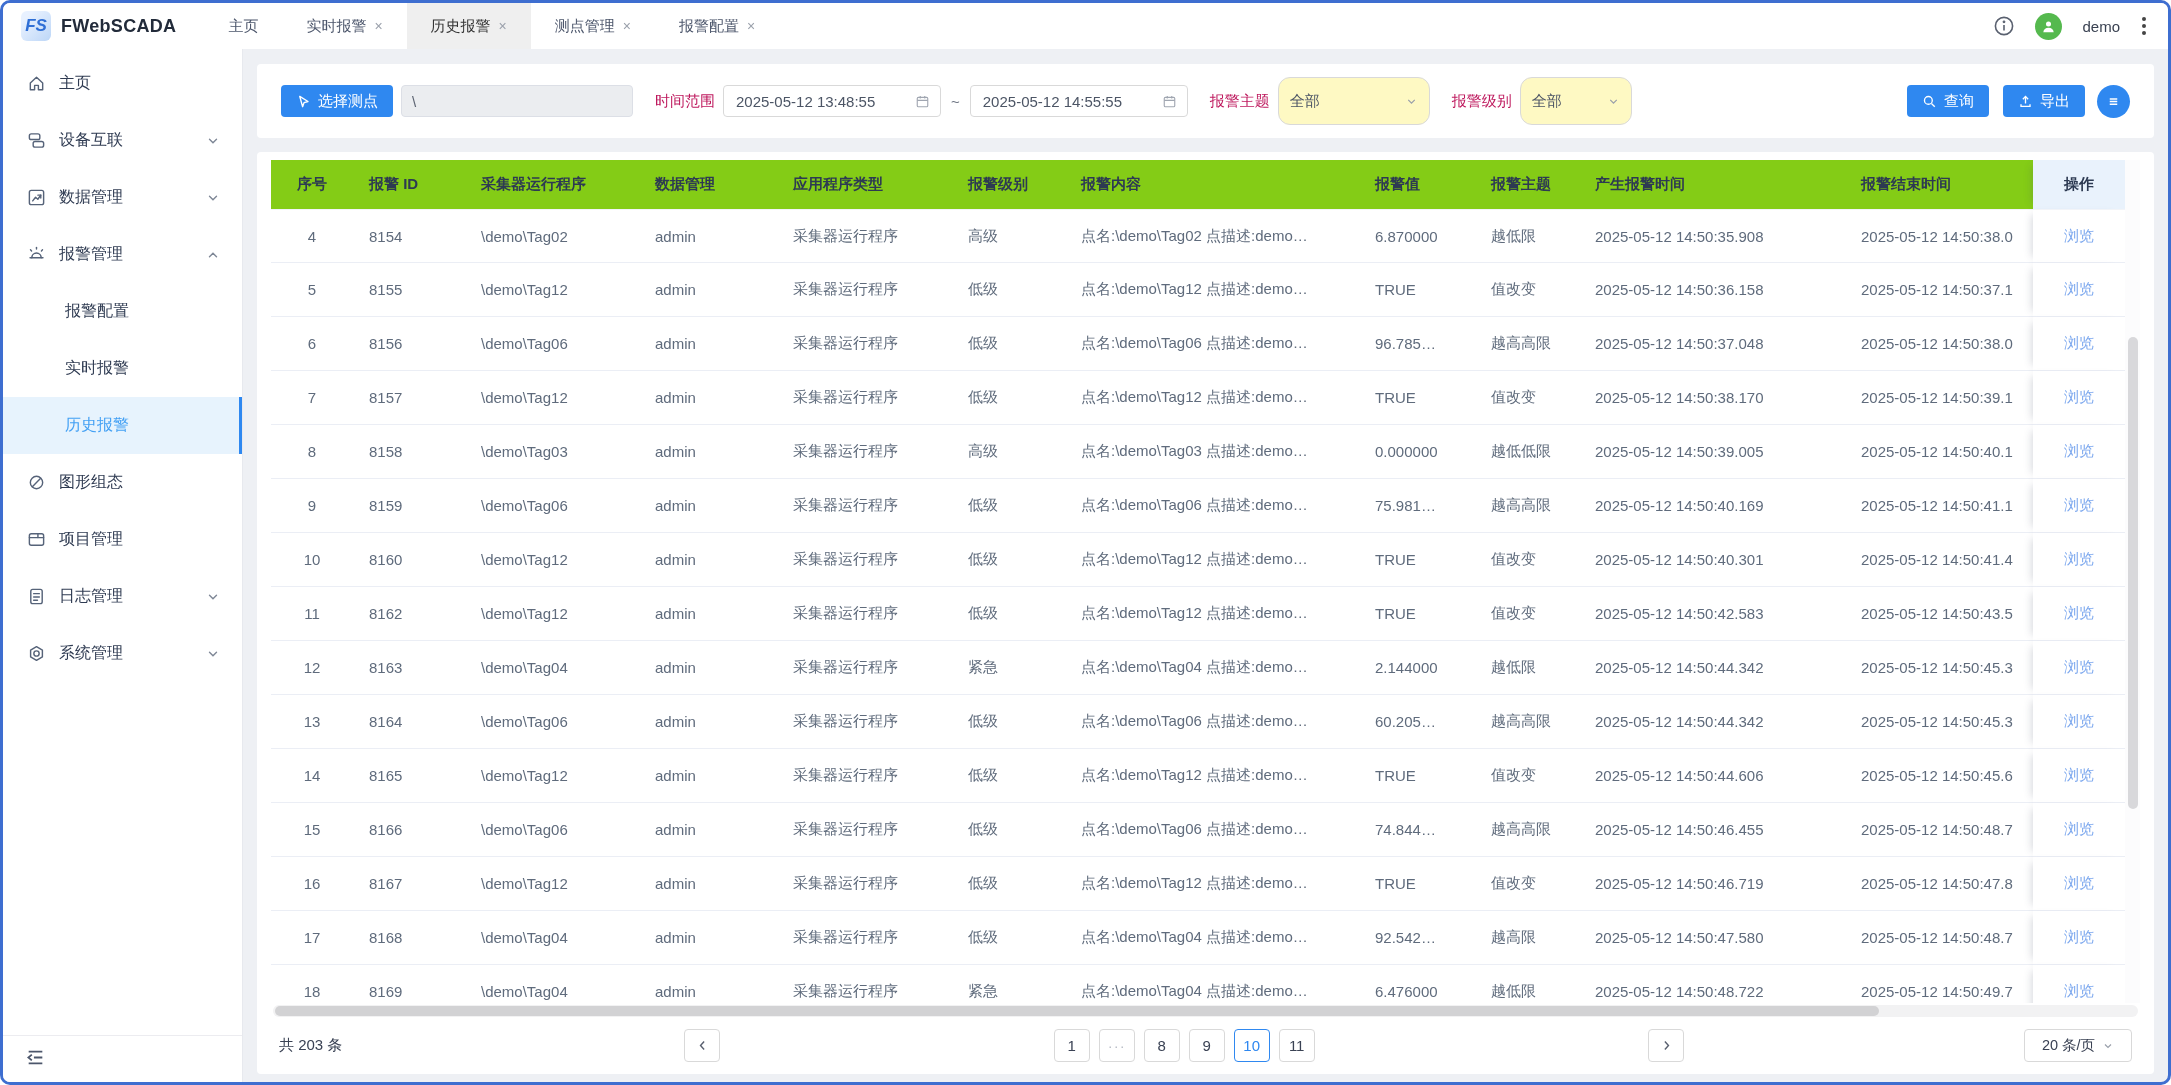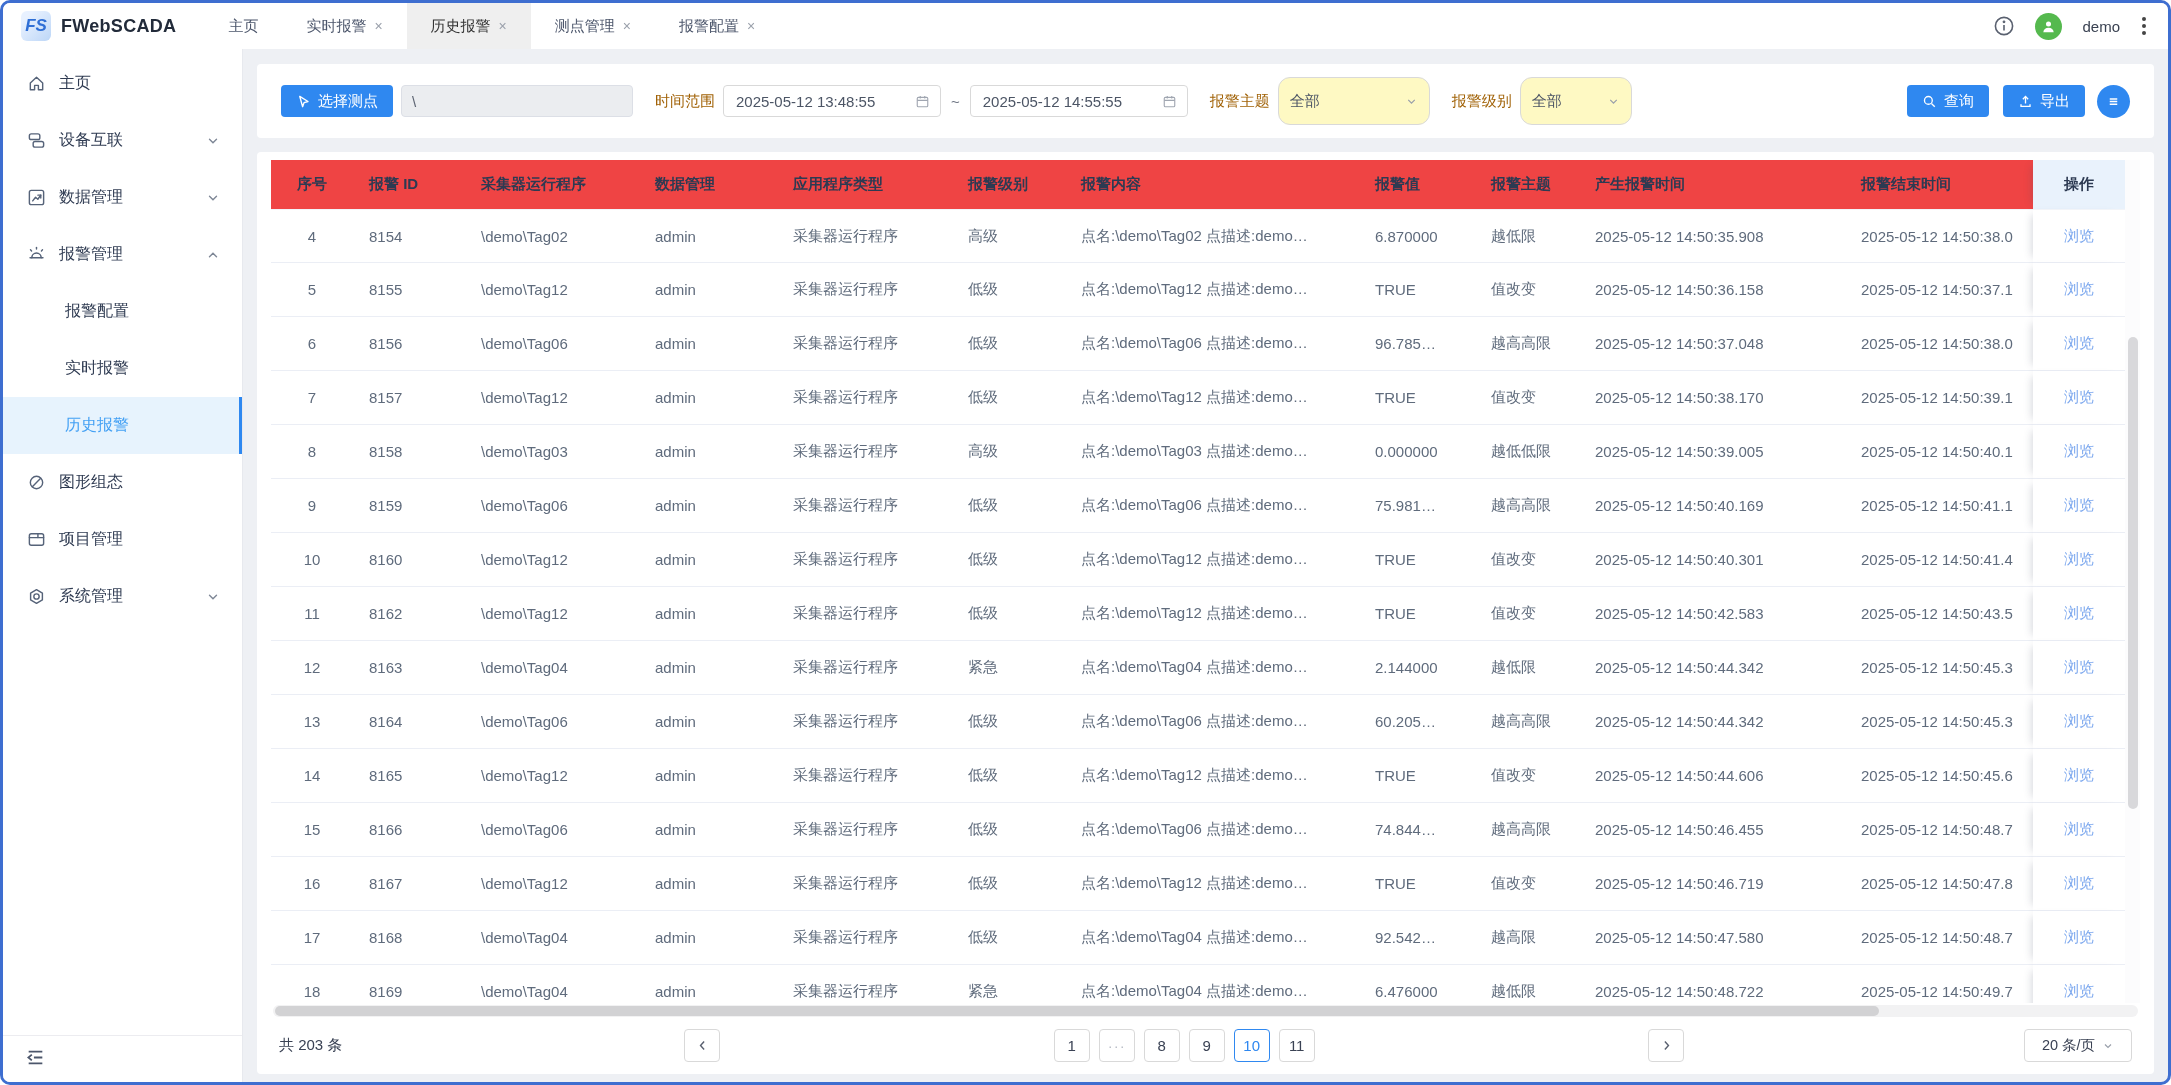--- a/index.html
+++ b/index.html
@@ -49,42 +49,42 @@
                   display:flex; align-items:center; padding:0 22px; color:#4c566b; }
   
   .main { flex:1; min-width:0; display:flex; flex-direction:column; padding:15px 14px 8px 14px; gap:14px; }
   .filter-card { background:#fff; border-radius:4px; padding:13px 24px; display:flex; align-items:center; gap:8px; }
   .btn { height:32px; border:none; border-radius:4px; background:#2f88f0; color:#fff; font-size:15px;
          display:inline-flex; align-items:center; gap:7px; padding:0 15px; cursor:pointer;
          font-family:"Liberation Sans", sans-serif; }
   .txt-input { height:32px; border:1px solid #dcdfe6; border-radius:4px; background:#ebedf0;
                color:#5d6472; font-size:15px; padding:0 10px; width:232px;
                font-family:"Liberation Sans", sans-serif; }
-  .flabel { font-size:15px; color:#a16207; margin-left:14px; white-space:nowrap; }
+  .flabel { font-size:15px; color:#be185d; margin-left:14px; white-space:nowrap; }
   .date-box { height:32px; width:218px; border:1px solid #d9d9d9; border-radius:4px; background:#fff;
               display:flex; align-items:center; padding:0 10px; gap:8px; }
   .date-box input { border:none; outline:none; flex:1; font-size:15px; color:#4c5565; min-width:0;
                     font-family:"Liberation Sans", sans-serif; background:transparent; }
   .date-box .cal { color:#a0a6b1; display:flex; }
   .tilde { color:#6a7280; font-size:15px; margin:0 2px; }
   .select-box { height:48px; border:1px solid #d9d9d9; border-radius:12px; background:#fef9c3;
                 display:flex; align-items:center; justify-content:space-between; padding:0 11px; gap:8px;
                 font-size:15px; color:#4c5565; }
   .select-box .chev { color:#9aa0ab; display:flex; }
   .sel-topic { width:152px; } .sel-level { width:112px; }
   .spacer { flex:1; }
   .circle-btn { width:33px; height:33px; border-radius:50%; background:#2f88f0; border:none;
                 display:inline-flex; align-items:center; justify-content:center; cursor:pointer; margin-left:4px; }
   
   .table-card { background:#fff; border-radius:4px; flex:1; min-height:0;
                 display:flex; flex-direction:column; padding:8px 14px 0 14px; }
   .table-area { flex:1; min-height:0; display:flex; }
   .table-viewport { flex:1; min-width:0; overflow:hidden; position:relative; }
   table { border-collapse:separate; border-spacing:0; table-layout:fixed; width:1916px; font-size:15px; }
-  thead th { height:49px; background:#ef4444; color:#2d3a52; font-weight:bold; text-align:left;
+  thead th { height:49px; background:#84cc16; color:#2d3a52; font-weight:bold; text-align:left;
              padding:0 8px 0 16px; white-space:nowrap; overflow:hidden; }
   tbody td { height:54px; color:#5f6b7c; border-bottom:1px solid #ebeef5; padding:0 8px 0 16px;
              white-space:nowrap; overflow:hidden; background:#fff; }
   tbody tr:first-child td { border-top:1px solid #f2f4f8; }
   th.c-seq, td.c-seq { text-align:center; padding:0 4px; }
   th.c-op, td.c-op { position:sticky; right:0; text-align:center; padding:0 6px;
                      box-shadow:-7px 0 8px -6px rgba(60,70,90,0.22); }
   th.c-op { background:#e9f2fc; } td.c-op { background:#fff; }
   .link { color:#7ba7ee; cursor:pointer; }
   .vbar { width:15px; min-width:15px; position:relative; background:#fcfcfd; }
@@ -243,20 +243,36 @@
                 <rect x="2.5" y="4" width="15" height="12" rx="2"></rect>
                 <line x1="2.5" y1="8" x2="17.5" y2="8"></line>
                 <line x1="11.5" y1="4.2" x2="11.5" y2="8"></line>
               </svg>
             </span>
             <span>项目管理</span>
           </div>
           <div class="menu-item">
             <span class="mi-icon">
               <svg width="19" height="19" viewBox="0 0 20 20" fill="none" stroke="currentColor" stroke-width="1.5" stroke-linejoin="round" stroke-linecap="round">
+                <rect x="4" y="2.5" width="12" height="15" rx="2"></rect>
+                <line x1="7" y1="7" x2="13" y2="7"></line>
+                <line x1="7" y1="10.5" x2="13" y2="10.5"></line>
+                <line x1="7" y1="14" x2="11" y2="14"></line>
+              </svg>
+            </span>
+            <span>日志管理</span>
+            <span class="chev">
+              <svg width="14" height="14" viewBox="0 0 20 20" fill="none" stroke="currentColor" stroke-width="2" stroke-linecap="round">
+                <path d="M5 7.5 L10 12.5 L15 7.5"></path>
+              </svg>
+            </span>
+          </div>
+          <div class="menu-item">
+            <span class="mi-icon">
+              <svg width="19" height="19" viewBox="0 0 20 20" fill="none" stroke="currentColor" stroke-width="1.5" stroke-linejoin="round" stroke-linecap="round">
                 <path d="M10 2.8 L16.2 6.4 V13.6 L10 17.2 L3.8 13.6 V6.4 Z"></path>
                 <circle cx="10" cy="10" r="2.8"></circle>
               </svg>
             </span>
             <span>系统管理</span>
             <span class="chev">
               <svg width="14" height="14" viewBox="0 0 20 20" fill="none" stroke="currentColor" stroke-width="2" stroke-linecap="round">
                 <path d="M5 7.5 L10 12.5 L15 7.5"></path>
               </svg>
             </span>

